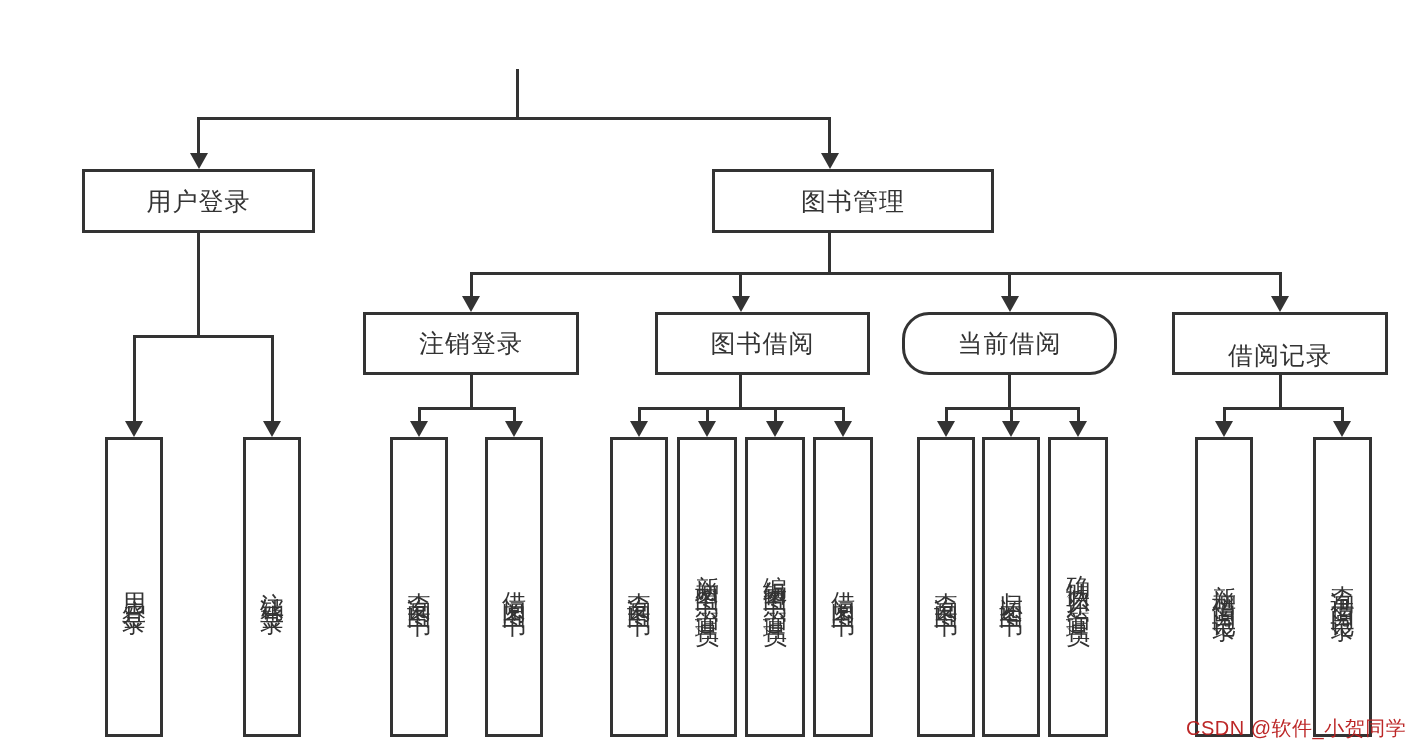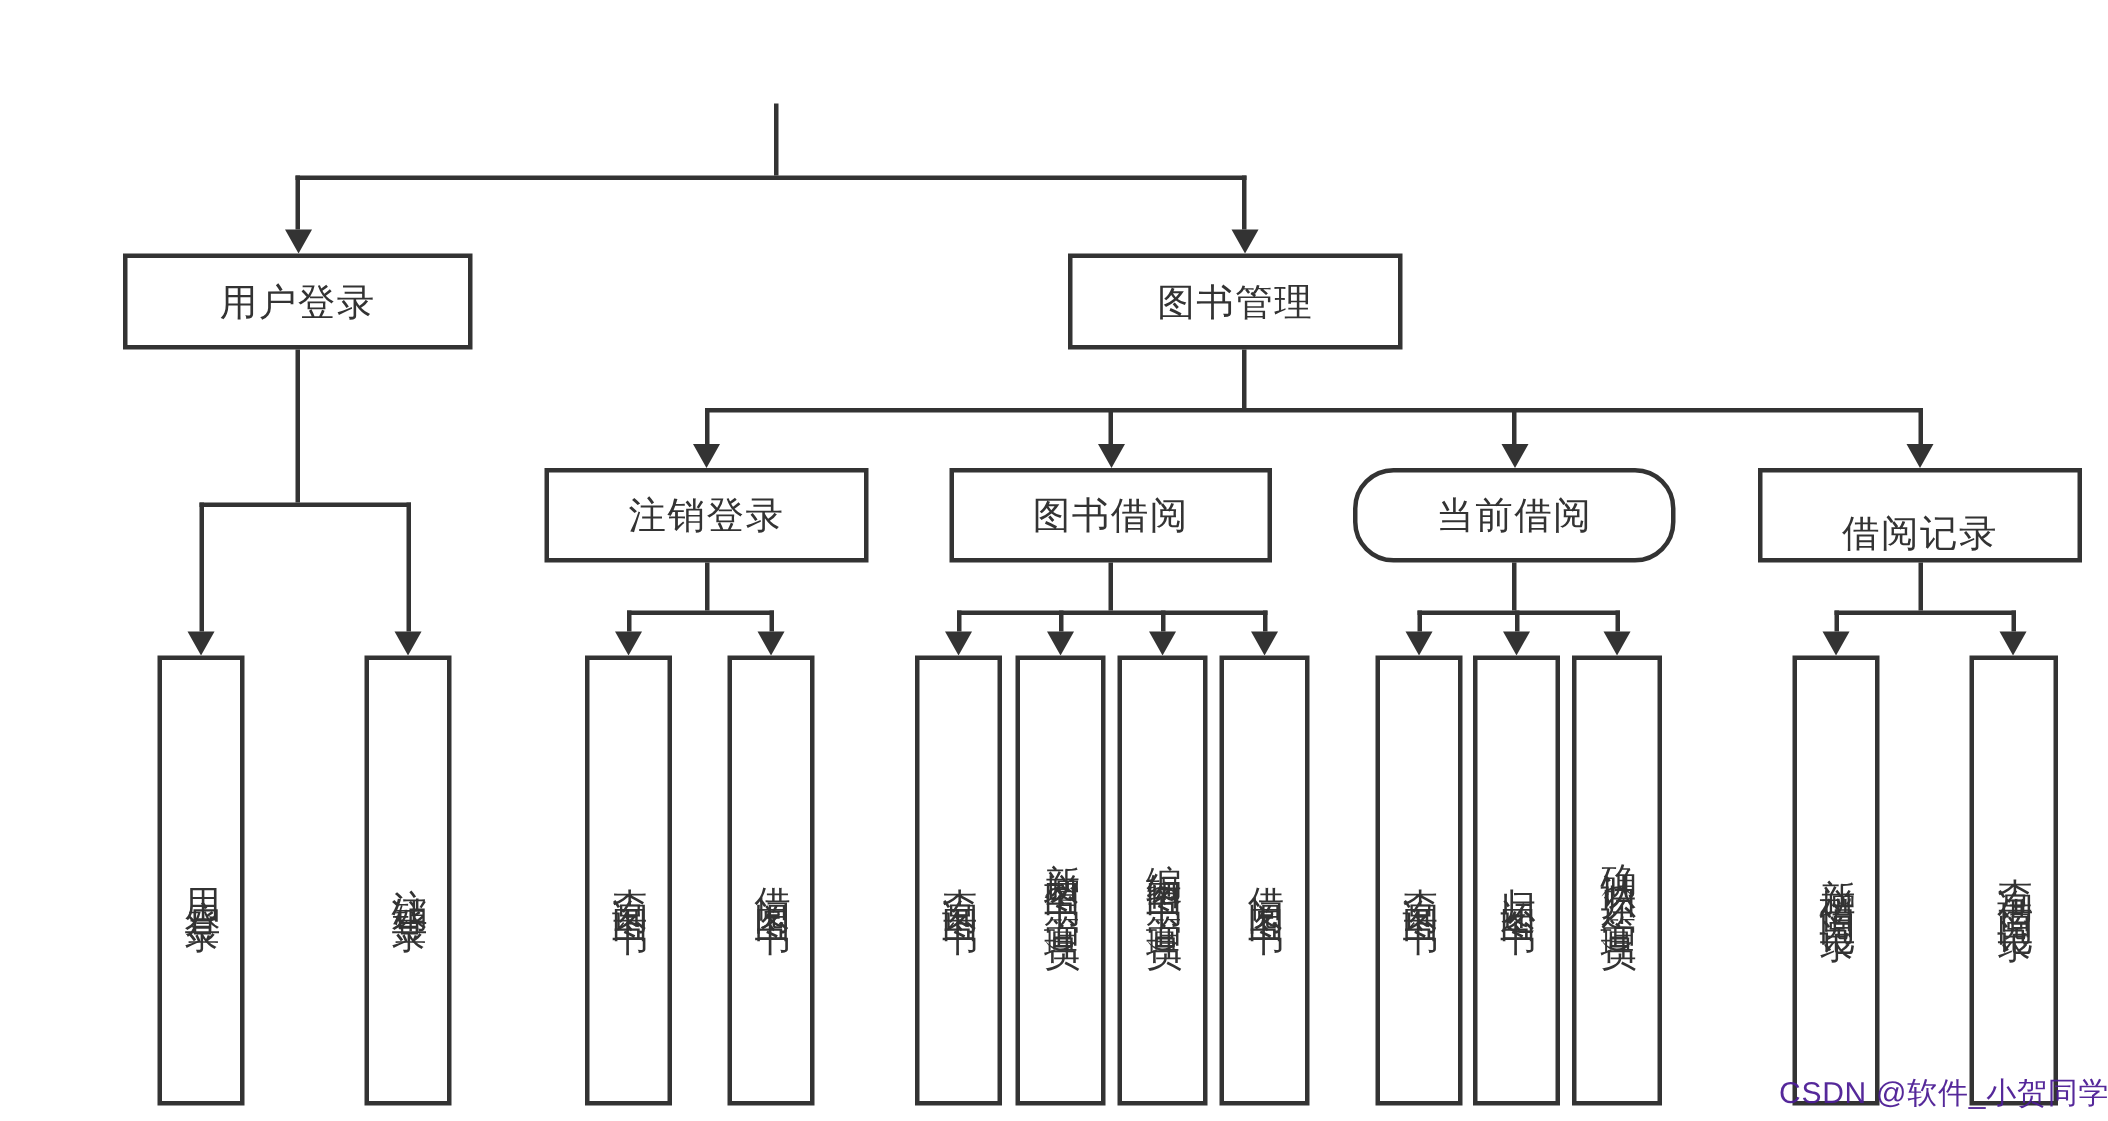--- a/index.html
+++ b/index.html
@@ -20,58 +20,58 @@
   .line { position:absolute; background:#333333; }
   .arrow { position:absolute; width:3px; background:#333333; }
   .arrow::after {
     content:""; position:absolute; top:100%; left:50%; margin-left:-9px;
     width:0; height:0;
     border-left:9px solid transparent; border-right:9px solid transparent;
     border-top:16px solid #333333;
   }
   .watermark {
     position:absolute; left:1186px; top:715px; z-index:5;
-    color:#4c1d95; font-size:20px; letter-spacing:0.5px; white-space:nowrap;
+    color:#b91c1c; font-size:20px; letter-spacing:0.5px; white-space:nowrap;
     opacity:0.95;
   }
 </style>
 </head>
 <body>
 
 <div class="canvas">
 
 
   <div class="line" style="left:516px;top:69px;width:3px;height:48px;"></div>
   <div class="line" style="left:197px;top:117px;width:634px;height:3px;"></div>
   <div class="arrow" style="left:197px;top:117px;height:36px;"></div>
   <div class="arrow" style="left:828px;top:117px;height:36px;"></div>
 
   <div class="box" style="left:82px;top:169px;width:233px;height:64px;">
     <span class="hlabel">用户登录</span>
   </div>
-  <div class="box" style="left:712px;top:169px;width:223px;height:64px;">
+  <div class="box" style="left:712px;top:169px;width:282px;height:64px;">
     <span class="hlabel">图书管理</span>
   </div>
 
   <div class="line" style="left:197px;top:233px;width:3px;height:102px;"></div>
   <div class="line" style="left:132.5px;top:335px;width:141px;height:3px;"></div>
   <div class="arrow" style="left:132.5px;top:335px;height:86px;"></div>
   <div class="arrow" style="left:270.5px;top:335px;height:86px;"></div>
 
   <div class="line" style="left:828px;top:233px;width:3px;height:39px;"></div>
   <div class="line" style="left:469.5px;top:272px;width:812px;height:3px;"></div>
   <div class="arrow" style="left:469.5px;top:272px;height:24px;"></div>
   <div class="arrow" style="left:739px;top:272px;height:24px;"></div>
   <div class="arrow" style="left:1008px;top:272px;height:24px;"></div>
   <div class="arrow" style="left:1278.5px;top:272px;height:24px;"></div>
 
   <div class="box" style="left:363px;top:312px;width:216px;height:63px;">
     <span class="hlabel">注销登录</span>
   </div>
-  <div class="box" style="left:633px;top:312px;width:215px;height:63px;">
+  <div class="box" style="left:655px;top:312px;width:215px;height:63px;">
     <span class="hlabel">图书借阅</span>
   </div>
   <div class="box" style="left:902px;top:312px;width:215px;height:63px;border-radius:27px;">
     <span class="hlabel">当前借阅</span>
   </div>
   <div class="box" style="left:1172px;top:312px;width:216px;height:63px;align-items:flex-end;">
     <span class="hlabel">借阅记录</span>
   </div>
 
   <div class="line" style="left:469.5px;top:375px;width:3px;height:32px;"></div>

